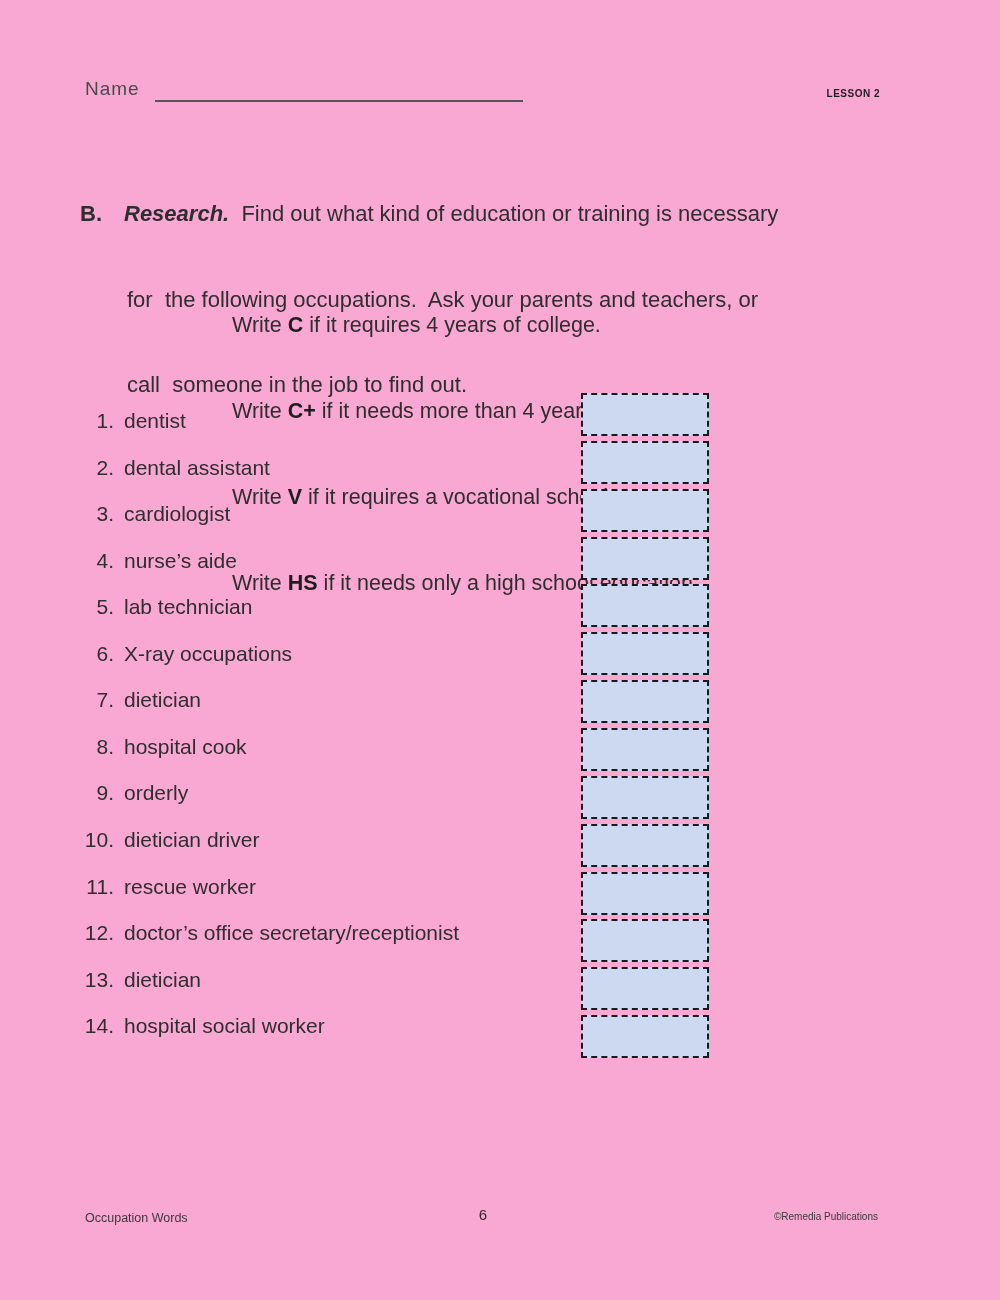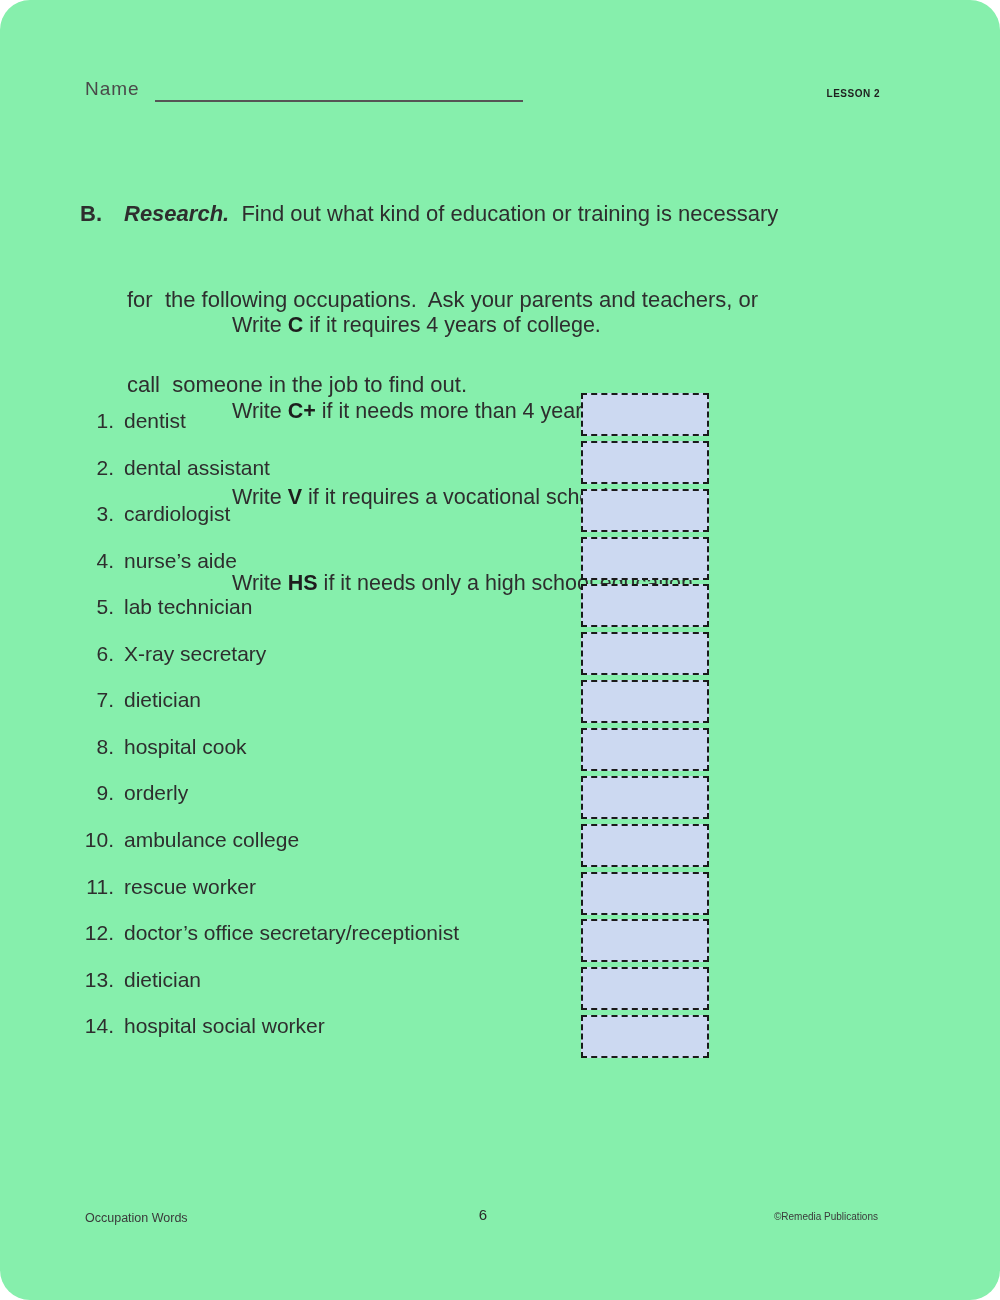--- a/index.html
+++ b/index.html
@@ -1,24 +1,23 @@
 <!DOCTYPE html>
 <html style="--box-fill: #ccd9f1; --box-border: #1a1a1a;"><head>
 <meta charset="utf-8">
 <style>
   * { margin:0; padding:0; box-sizing:border-box; }
   html,body { background:#ffffff; }
   .page {
     position:relative;
     width:1000px; height:1300px;
-    background:#86efac;
+    background:#f9a8d4;
     font-family:"Liberation Sans", sans-serif;
     color:#2e2e2e;
     overflow:hidden;
-    border-radius:30px;
   }
 
   
   .name-label {
     position:absolute; left:85px; top:78px;
     font-size:19px; color:#4a4a4a; letter-spacing:1px;
   }
   .name-line {
     position:absolute; left:155px; top:82px;
     width:368px; height:20px;
@@ -112,37 +111,37 @@
   <div class="item-row" style="--i:3">
       <span class="item-num">4.</span>
       <span>nurse’s aide</span>
     </div>
   <div class="item-row" style="--i:4">
       <span class="item-num">5.</span>
       <span>lab technician</span>
     </div>
   <div class="item-row" style="--i:5">
       <span class="item-num">6.</span>
-      <span>X-ray secretary</span>
+      <span>X-ray occupations</span>
     </div>
   <div class="item-row" style="--i:6">
       <span class="item-num">7.</span>
       <span>dietician</span>
     </div>
   <div class="item-row" style="--i:7">
       <span class="item-num">8.</span>
       <span>hospital cook</span>
     </div>
   <div class="item-row" style="--i:8">
       <span class="item-num">9.</span>
       <span>orderly</span>
     </div>
   <div class="item-row" style="--i:9">
       <span class="item-num">10.</span>
-      <span>ambulance college</span>
+      <span>dietician driver</span>
     </div>
   <div class="item-row" style="--i:10">
       <span class="item-num">11.</span>
       <span>rescue worker</span>
     </div>
   <div class="item-row" style="--i:11">
       <span class="item-num">12.</span>
       <span>doctor’s office secretary/receptionist</span>
     </div>
   <div class="item-row" style="--i:12">

